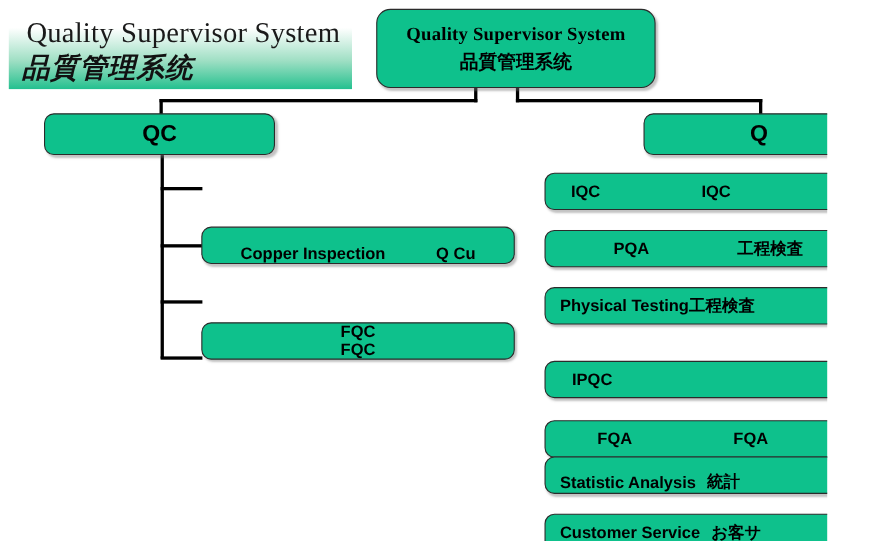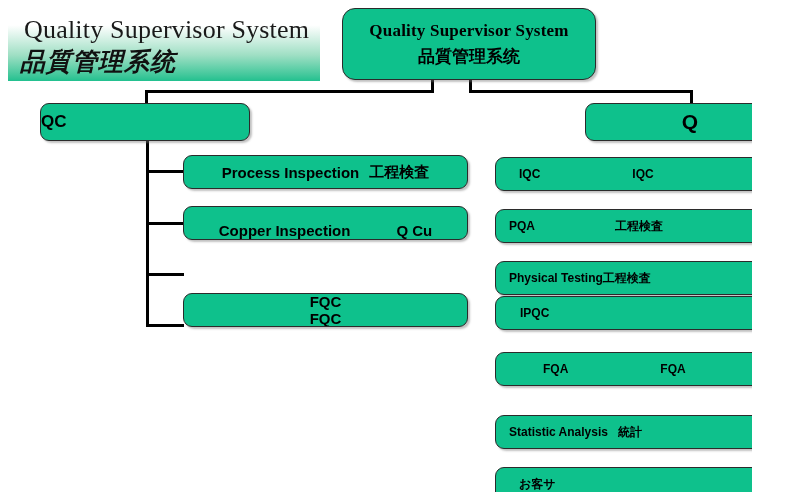--- a/index.html
+++ b/index.html
@@ -102,22 +102,22 @@
     font-weight: bold;
     margin-top: 4px;
   }
 
   
   #node-qc {
     left: 40px;
     top: 103px;
     width: 210px;
     height: 38px;
-    justify-content: flex-start;
-    font-size: 17px;
+    justify-content: center;
+    font-size: 21px;
   }
   #node-qa {
     left: 585px;
     top: 103px;
     width: 210px;
     height: 38px;
     justify-content: center;
     font-size: 21px;
   }
 
@@ -127,21 +127,21 @@
     width: 285px;
     height: 34px;
     font-size: 15px;
     justify-content: center;
   }
   
   .leaf-r {
     left: 495px;
     width: 285px;
     height: 34px;
-    font-size: 12px;
+    font-size: 15px;
     padding-left: 13px;
   }
 
   .sp-wide { display: inline-block; width: 46px; }
   .sp-mid  { display: inline-block; width: 34px; }
   .sp-nar  { display: inline-block; width: 10px; }
 </style>
 </head>
 <body>
 
@@ -176,25 +176,20 @@
   </div>
 
   <div class="node" id="node-qc">
     <span class="lbl">QC</span>
   </div>
 
   <div class="node" id="node-qa">
     <span class="lbl">Q</span>
   </div>
 
-  <div class="node leaf-l" style="top:155px;">
-    <span class="lbl">Process Inspection</span>
-    <span class="sp-nar"></span>
-    <span class="lbl">工程検査</span>
-  </div>
 
   <div class="node leaf-l" style="top:206px;align-items:flex-end;">
     <span class="lbl">Copper Inspection</span>
     <span class="sp-wide"></span>
     <span class="lbl">Q Cu</span>
   </div>
 
 
   <div class="node leaf-l" style="top:293px;flex-direction:column;">
     <span class="lbl">FQC</span>
@@ -203,50 +198,51 @@
   </div>
 
   <div class="node leaf-r" style="top:157px;">
     <span class="sp-nar"></span>
     <span class="lbl">IQC</span>
     <span class="sp-wide"></span>
     <span class="sp-wide"></span>
     <span class="lbl">IQC</span>
   </div>
 
-  <div class="node leaf-r" style="top:209px;">
+  <div class="node leaf-r" style="top:209px;justify-content:center;">
     <span class="lbl">PQA</span>
     <span class="sp-wide"></span>
     <span class="sp-mid"></span>
     <span class="lbl">工程検査</span>
   </div>
 
   <div class="node leaf-r" style="top:261px;">
     <span class="lbl">Physical Testing</span>
     <span class="lbl">工程検査</span>
   </div>
 
-  <div class="node leaf-r" style="top:296px;padding-left:14px;">
+  <div class="node leaf-r" style="top:328px;padding-left:14px;">
     <span class="sp-nar"></span>
     <span class="lbl">IPQC</span>
     <span class="lbl"></span>
   </div>
 
-  <div class="node leaf-r" style="top:352px;">
+  <div class="node leaf-r" style="top:382px;">
     <span class="sp-mid"></span>
     <span class="lbl">FQA</span>
     <span class="sp-wide"></span>
     <span class="sp-wide"></span>
     <span class="lbl">FQA</span>
   </div>
 
-  <div class="node leaf-r" style="top:415px;">
+  <div class="node leaf-r" style="top:415px;align-items:flex-end;">
     <span class="lbl">Statistic Analysis</span>
     <span class="sp-nar"></span>
     <span class="lbl">統計</span>
   </div>
 
   <div class="node leaf-r" style="top:467px;">
+    <span class="lbl">Customer Service</span>
     <span class="sp-nar"></span>
     <span class="lbl">お客サ</span>
   </div>
 
 </div>
 
 </body></html>

